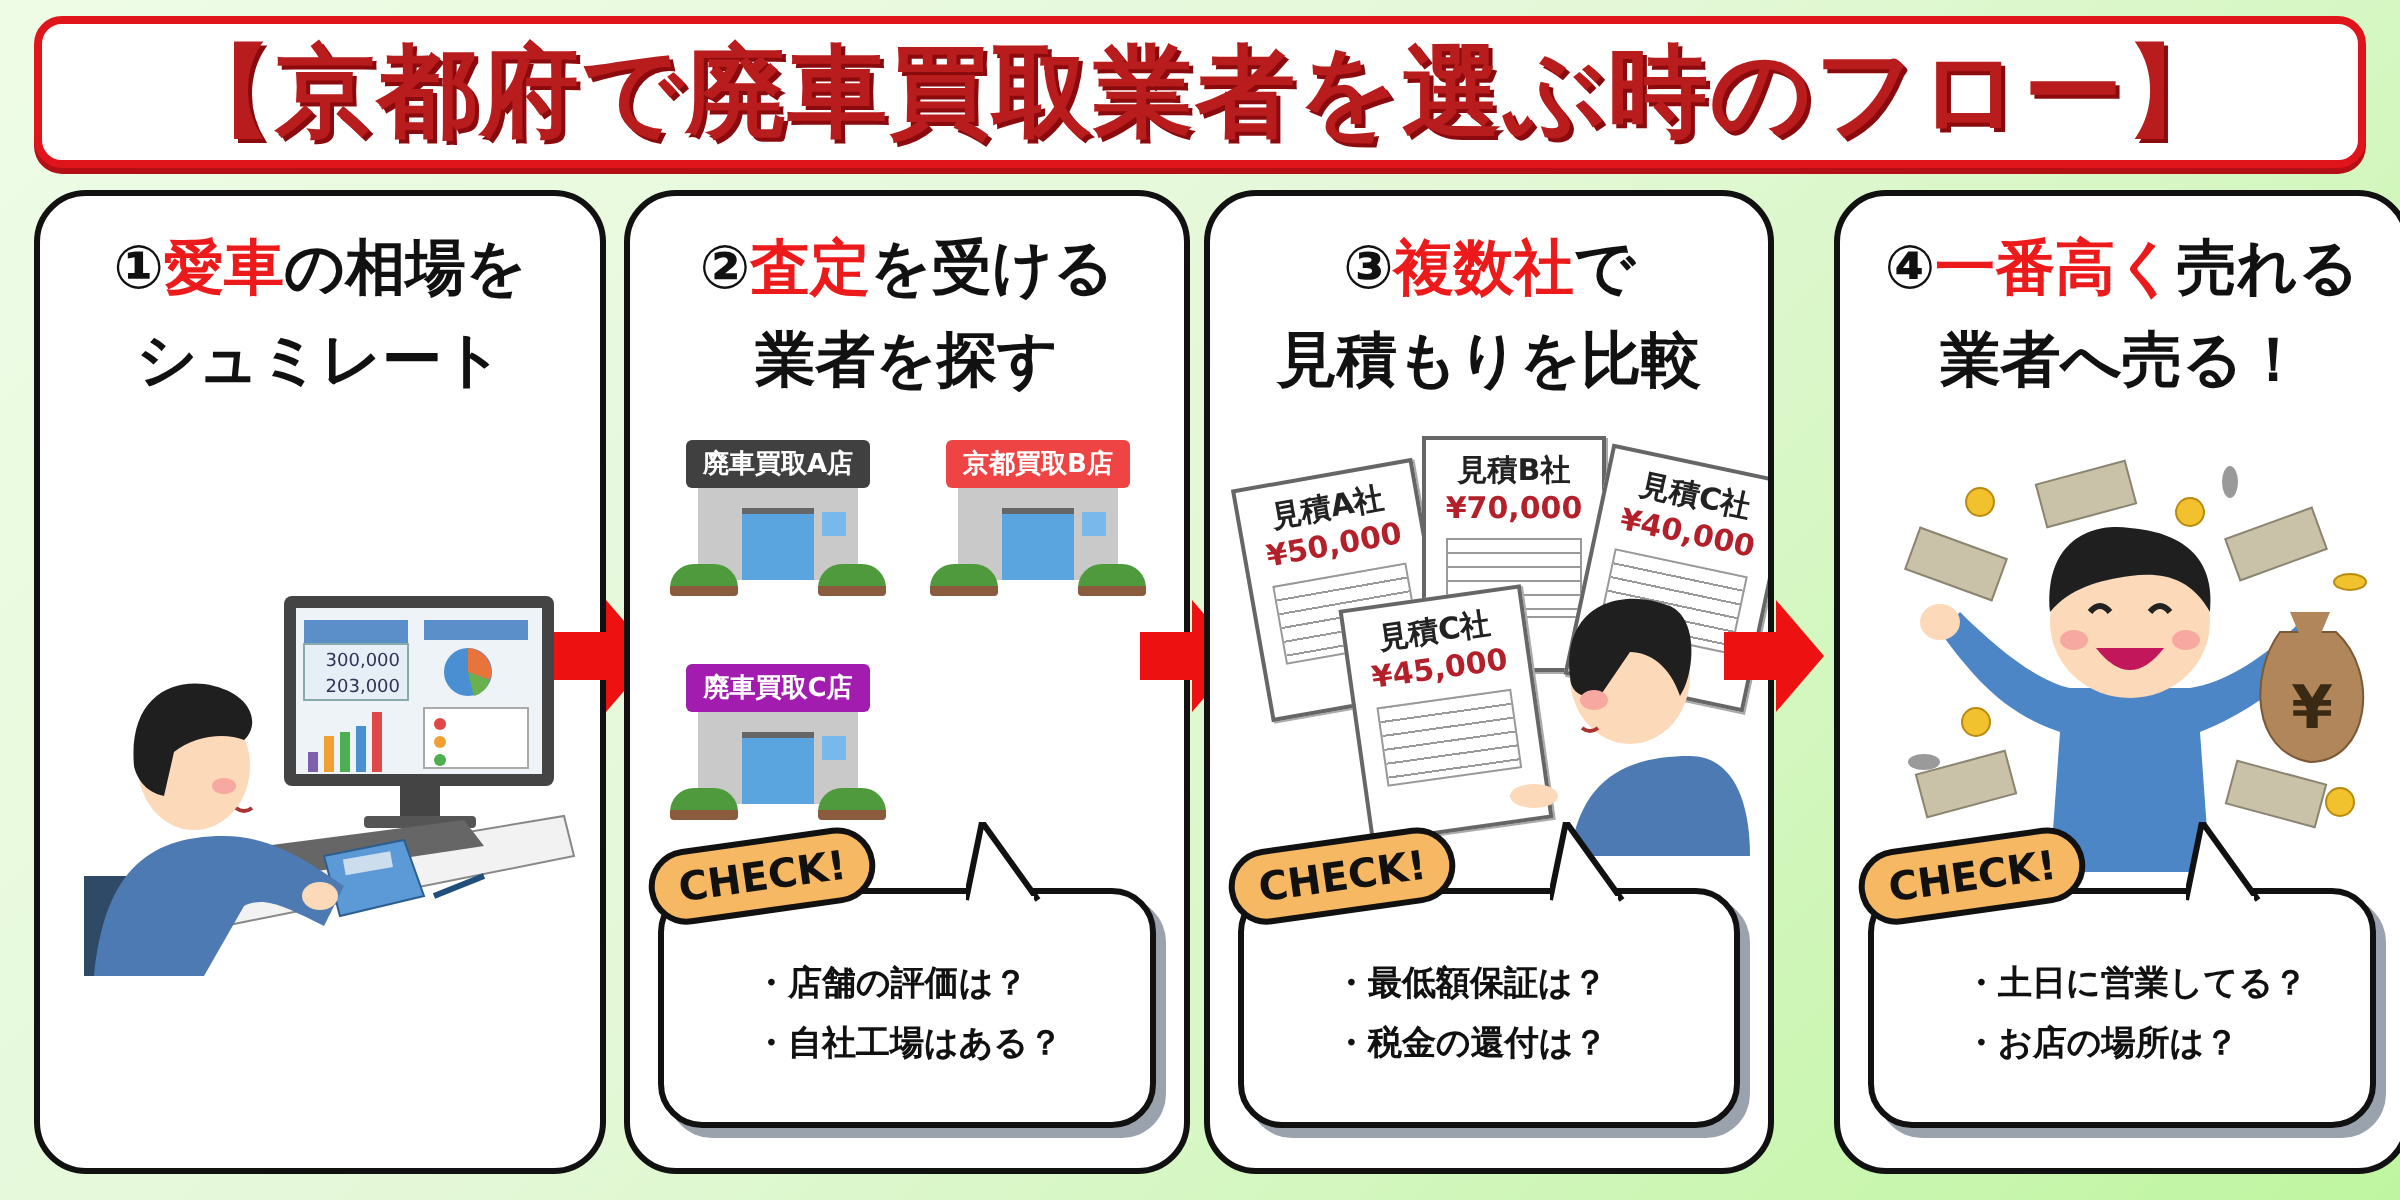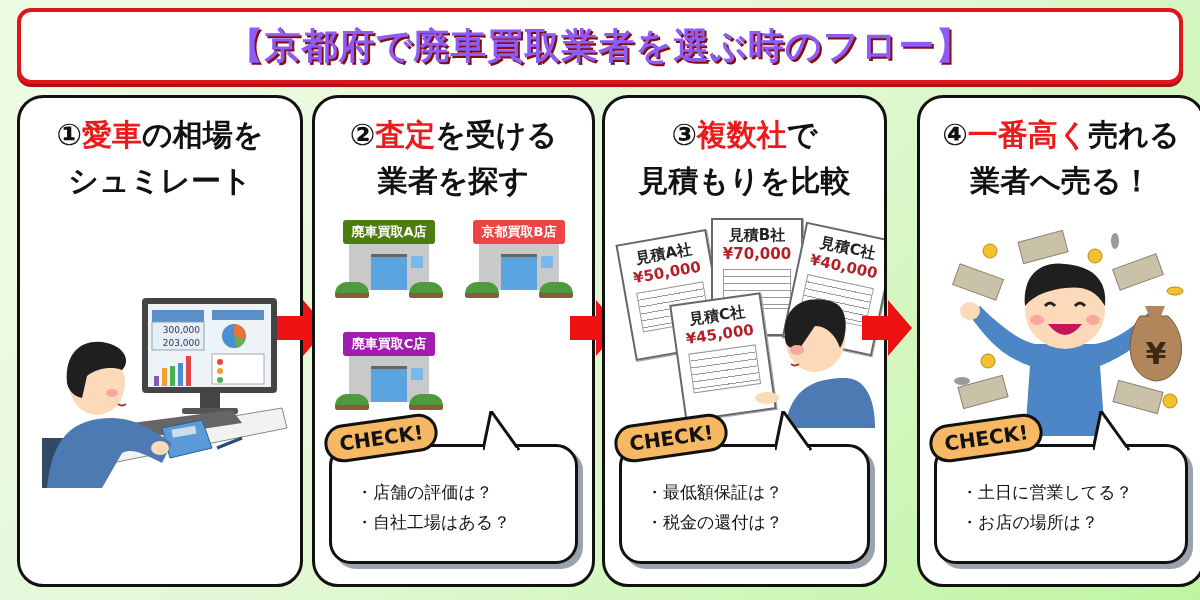--- a/index.html
+++ b/index.html
@@ -9,21 +9,21 @@
     font-family: "DejaVu Sans", "Liberation Sans", sans-serif;
     position: relative;
   }
   .title-banner {
     position: absolute; left: 17px; top: 8px; width: 1166px; height: 76px;
     background: #ffffff; border: 4px solid #e0141b; border-radius: 14px;
     box-shadow: 0 3px 0 #b30f14;
     display: flex; align-items: center; justify-content: center;
   }
   .title-text {
-    color: #8b5cf6; font-size: 36px; font-weight: bold; letter-spacing: 1px;
+    color: #b91c1c; font-size: 50px; font-weight: bold; letter-spacing: 1px;
     text-shadow: 2px 2px 0 #8a0a0e;
   }
   .panel {
     position: absolute; top: 95px; height: 492px;
     background: #ffffff; border: 3px solid #111; border-radius: 26px;
     overflow: hidden;
   }
   .p1 { left: 17px; width: 286px; padding-left: 44px; }
   .p2 { left: 312px; width: 283px; }
   .p3 { left: 602px; width: 285px; }
@@ -46,21 +46,21 @@
   }
   .bubble-tail {
     position: absolute; top: -36px; right: 52px; width: 40px; height: 40px;
   }
   .check-tag {
     position: absolute; left: -8px; top: -28px;
     background: #f6b862; border: 3px solid #111; border-radius: 22px;
     padding: 4px 12px; font-weight: bold; font-size: 20px; color: #111;
     transform: rotate(-8deg);
   }
-  .check-list { position: absolute; left: 24px; top: 30px; font-size: 17px; font-weight: normal; color: #111; line-height: 30px; }
+  .check-list { position: absolute; left: 45px; top: 30px; font-size: 17px; font-weight: bold; color: #111; line-height: 30px; }
   .check-list li { list-style: none; }
   .check-list li::before { content: "・"; }
   
   .illus { position: absolute; }
   .store { position: absolute; width: 108px; height: 78px; }
   .store-sign {
     position: absolute; left: 8px; top: 0; width: 92px; height: 24px; border-radius: 3px;
     color: #fff; font-size: 13px; font-weight: bold; display: flex; align-items: center; justify-content: center;
   }
   .store-body { position: absolute; left: 14px; top: 24px; width: 80px; height: 46px; background: #c9c9c9; }
@@ -137,21 +137,21 @@
     <polygon points="0,16 26,16 26,0 50,28 26,56 26,40 0,40" fill="#ee1111"></polygon>
   </svg>
 
 <div class="panel p2">
   <div class="heading">
     <div><span>②</span><span class="hl">査定</span><span>を受ける</span></div>
     <div>業者を探す</div>
   </div>
 
   <div class="store" style="left:20px; top:122px;">
-    <div class="store-sign" style="background:#4d7c0f">廃車買取A店</div>
+    <div class="store-sign" style="background:#404040">廃車買取A店</div>
     <div class="store-body">
         <div class="store-door"></div>
         <div class="store-win"></div>
       </div>
     <div class="bush" style="left:0"></div>
       <div class="bush" style="right:0"></div>
   </div>
   <div class="store" style="left:150px; top:122px;">
     <div class="store-sign" style="background:#ef4444">京都買取B店</div>
     <div class="store-body">

